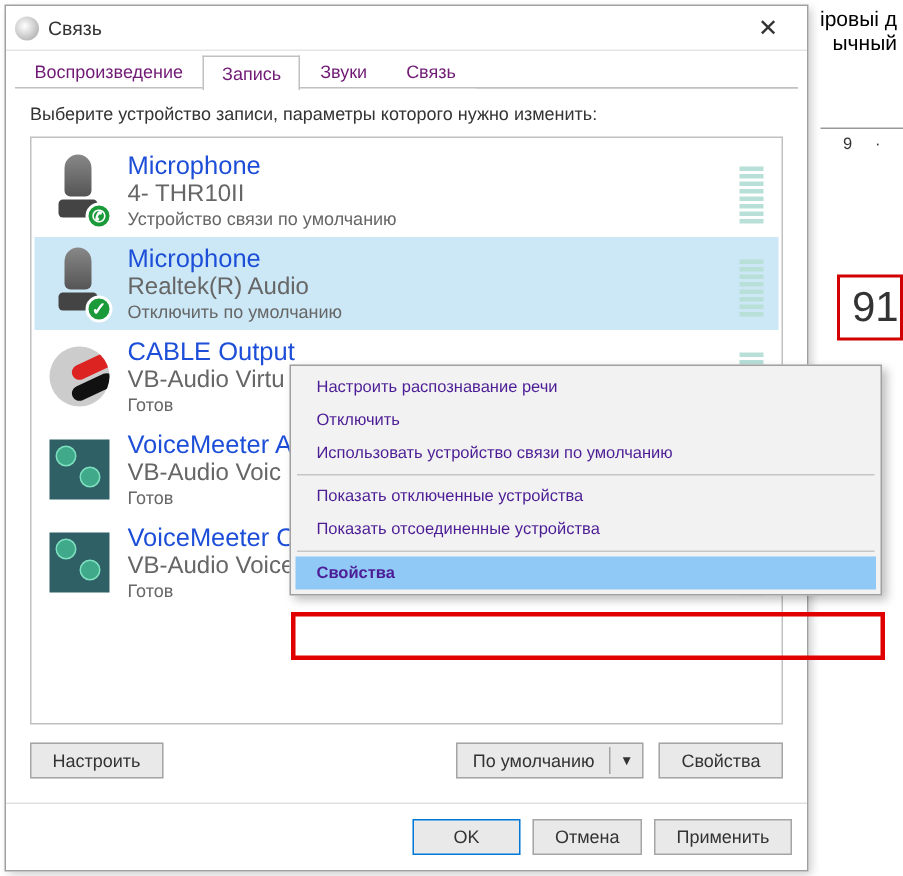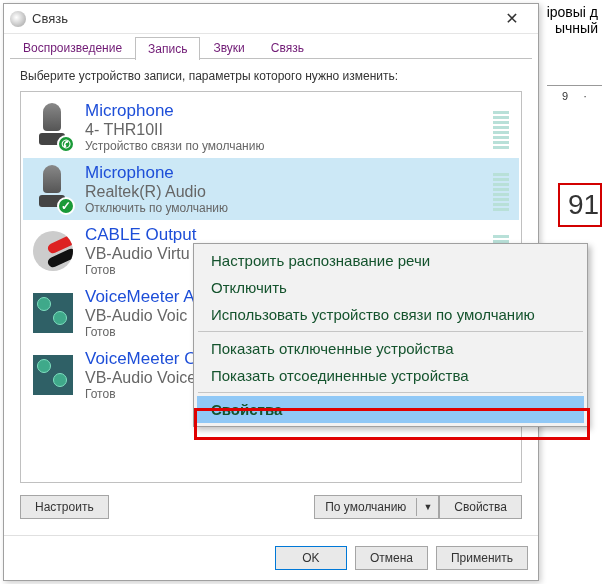--- a/index.html
+++ b/index.html
@@ -216,22 +216,22 @@
     top: 243px;
     width: 395px;
     background: #f2f2f2;
     border: 1px solid #a0a0a0;
     box-shadow: 3px 3px 6px rgba(0,0,0,0.25);
     z-index: 50;
     padding: 3px;
   }
   .cm-item {
     padding: 5px 14px;
-    font-size: 15px;
-    color: #14532d;
+    font-size: 11px;
+    color: #4c1d95;
     white-space: nowrap;
   }
   .cm-item.highlight {
     background: #90c8f6;
   }
   .cm-sep {
     height: 1px;
     background: #c5c5c5;
     margin: 3px 1px;
   }
@@ -243,21 +243,21 @@
     height: 32px;
     border: 3px solid #e00000;
     pointer-events:none;
   }
 
   
   .panel-buttons {
     display: flex;
     align-items: flex-start;
     padding-top: 12px;
-    gap: 0;
+    gap: 10px;
   }
   .panel-buttons .spacer { flex: 1; }
   .btn {
     border: 1px solid #a5a5a5;
     background: #e9e9e9;
     padding: 4px 14px;
     font-size: 12px;
     min-width: 72px;
     text-align: center;
   }

